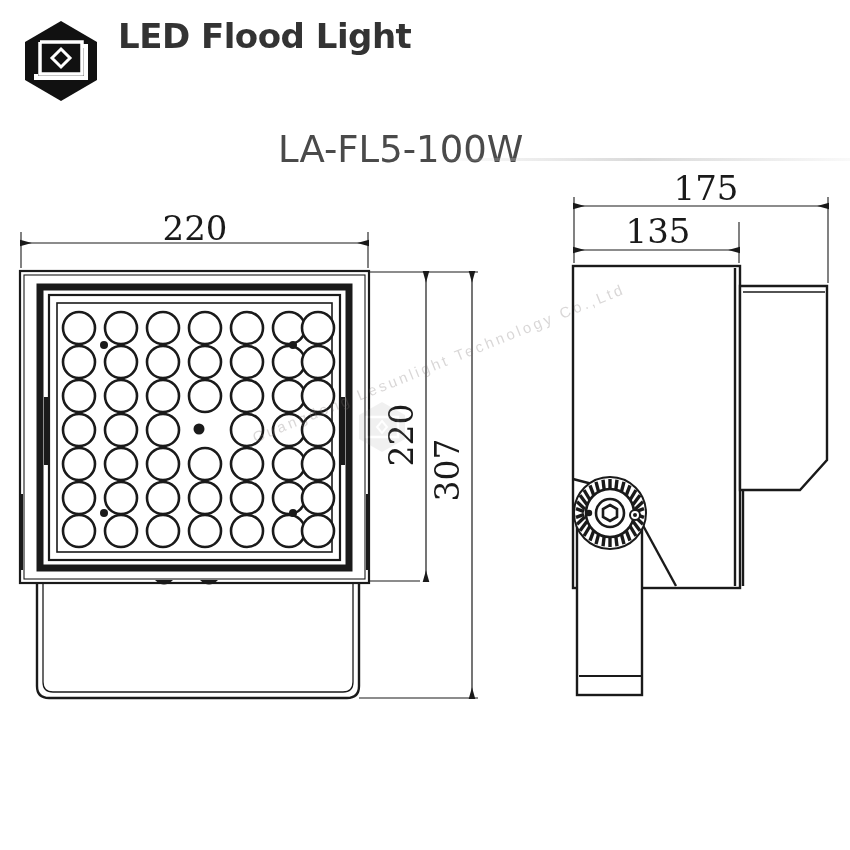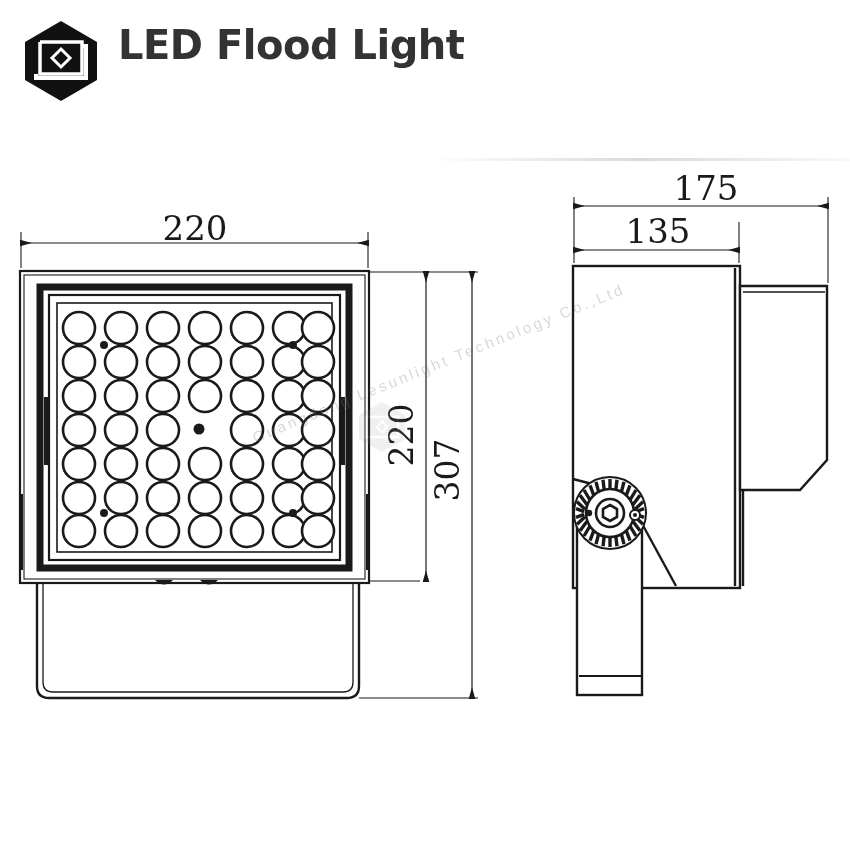--- a/index.html
+++ b/index.html
@@ -30,23 +30,23 @@
   #logo {
     position: absolute;
     left: 18px;
     top: 18px;
     width: 86px;
     height: 86px;
   }
   #page-title {
     position: absolute;
     left: 118px;
-    top: 22px;
+    top: 16px;
     font-family: "DejaVu Sans", sans-serif;
-    font-size: 40px;
+    font-size: 34px;
     font-weight: bold;
     letter-spacing: -0.5px;
     color: #333333;
     white-space: nowrap;
   }
   #model-number {
     position: absolute;
     left: 278px;
     top: 128px;
     font-family: "DejaVu Sans", sans-serif;
@@ -115,20 +115,21 @@
         <rect x="14" y="24" width="50" height="32" fill="#111111" stroke="none"></rect>
         <rect x="18" y="28" width="46" height="28" fill="none" stroke="#ffffff" stroke-width="0"></rect>
         <path d="M14 24 L64 24 L64 56 L14 56 Z" fill="none" stroke="#ffffff" stroke-width="0"></path>
         <polyline points="22,24 64,24 64,56 22,56 22,24" fill="none" stroke="#ffffff" stroke-width="3.5"></polyline>
         <polygon points="43,31 52,40 43,49 34,40" fill="#111111" stroke="#ffffff" stroke-width="3"></polygon>
       </svg>
     </div>
 
     <div id="page-title" style="color: rgb(51, 51, 51);">LED Flood Light</div>
 
+    <div id="model-number" style="color: rgb(74, 74, 74);">LA-FL5-100W</div>
   </div>
 
   <div id="model-underline"></div>
 
   <div id="drawing">
     <svg width="850" height="850" viewBox="0 0 850 850" xmlns="http://www.w3.org/2000/svg">
       <defs>
         <marker id="arrIn" markerWidth="10" markerHeight="8" refX="9" refY="4" orient="auto" markerUnits="strokeWidth">
           <path d="M0,4 L10,1.2 L10,6.8 Z" fill="#1a1a1a"></path>
         </marker>

